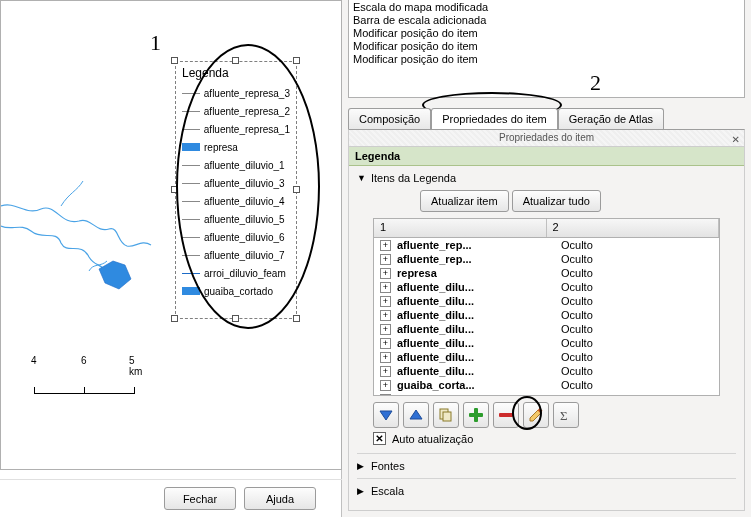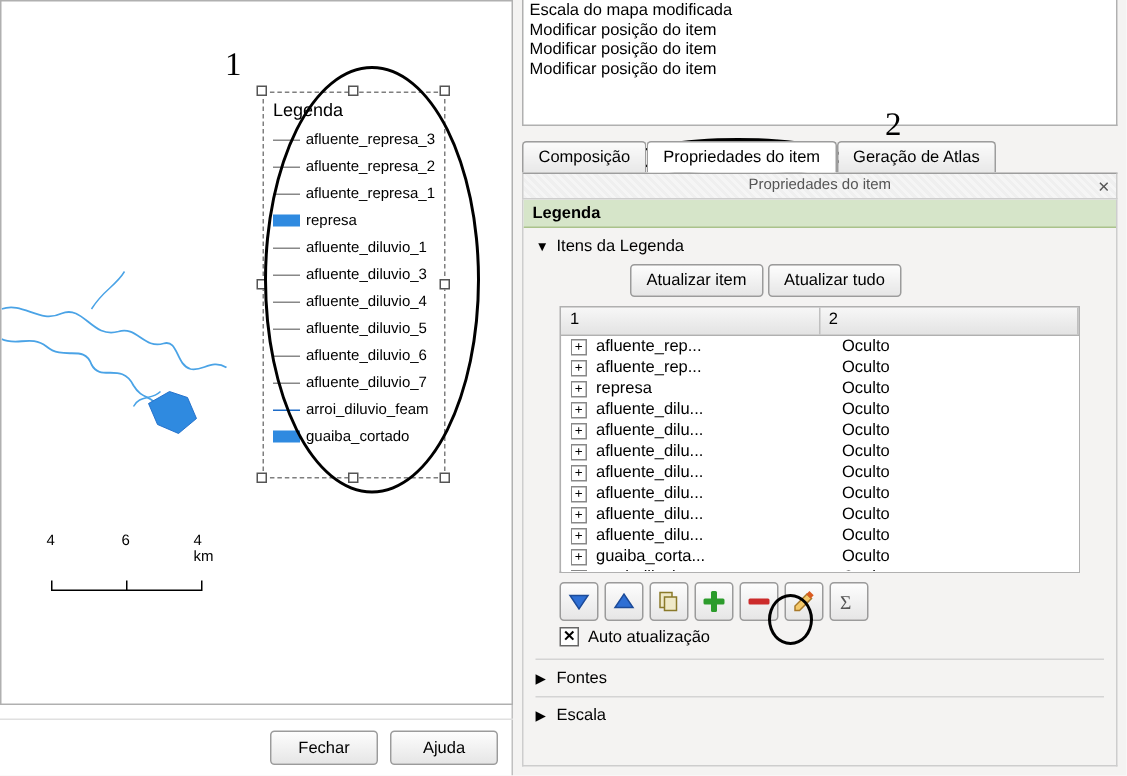--- a/index.html
+++ b/index.html
@@ -22,26 +22,26 @@
   .legend-box .title { font-size: 12px; margin-bottom: 4px; }
   .legend-box .item { display: flex; align-items: center; gap: 4px; height: 18px; }
   .legend-box .swatch-line { width: 18px; height: 0; border-top: 1px solid #888; }
   .legend-box .swatch-line.blue { border-top: 1px solid #1d6bc7; }
   .legend-box .swatch-rect { width: 18px; height: 8px; background: #2f8ae0; }
   .sel-handle { position: absolute; width: 7px; height: 7px; background: #fff; border: 1px solid #555; }
 
   .ann { position: absolute; font-size: 22px; font-family: serif; }
   .oval { position: absolute; border: 2px solid #000; border-radius: 50%; background: transparent; pointer-events: none; }
 
-  .bottom-buttons { position: absolute; left: 0; bottom: 0; width: 342px; height: 38px; display: flex; justify-content: flex-end; align-items: center; gap: 8px; padding: 0 10px; border-top: 1px solid #e0e0e0; }
+  .bottom-buttons { position: absolute; left: 0; bottom: 0; width: 342px; height: 38px; display: flex; justify-content: flex-end; align-items: center; gap: 8px; padding: 0 26px; border-top: 1px solid #e0e0e0; }
   .btn { min-width: 72px; height: 23px; background: linear-gradient(#fdfdfd,#e6e6e6); border: 1px solid #9b9b9b; border-radius: 3px; font-size: 11px; cursor: pointer; }
 
   
   .right-panel { flex: 1; height: 517px; background: #f4f3f2; display: flex; flex-direction: column; position: relative; }
-  .history-list { height: 84px; margin: 0 6px 0 6px; background: #fff; border: 1px solid #b0b0b0; overflow-y: scroll; padding: 1px 4px; font-size: 11px; border-top: none; }
+  .history-list { height: 98px; margin: 0 6px 0 6px; background: #fff; border: 1px solid #b0b0b0; overflow-y: scroll; padding: 1px 4px; font-size: 11px; border-top: none; }
   .history-list div { line-height: 13px; white-space: nowrap; }
 
   .tabs { margin: 10px 6px 0 6px; display: flex; gap: 0; font-size: 11px; position: relative; }
   .tab { padding: 4px 10px; background: linear-gradient(#fbfbfb,#e8e8e8); border: 1px solid #9d9d9d; border-bottom: none; border-radius: 3px 3px 0 0; cursor: pointer; }
   .tab.active { background: #fff; position: relative; z-index: 2; }
 
   .prop-bar { margin: 0 6px; height: 18px; background: #f4f3f2; border: 1px solid #cdcdcd; border-top: 1px solid #9d9d9d; font-size: 10px; text-align: center; line-height: 16px; color: #555; background-image: repeating-linear-gradient(45deg,#efefef 0 2px,#f5f5f5 2px 4px); position:relative;}
   .prop-bar .closex { position:absolute; right:4px; top:2px; font-size:10px; cursor:pointer;}
   .prop-scroll { margin: 0 6px 6px 6px; flex: 1; border: 1px solid #cdcdcd; border-top: none; background: #f4f3f2; overflow-y: scroll; }
   .section-title { background: #d6e5c9; padding: 3px 6px; font-weight: bold; font-size: 11px; border-bottom: 1px solid #aac28b; }
@@ -49,21 +49,21 @@
   .disclosure { display: flex; align-items: center; gap: 4px; font-size: 11px; cursor: pointer; padding: 2px 0; }
   .disclosure .tri { font-size: 9px; display:inline-block; width:10px; }
   .subgroup { margin: 4px 0 6px 16px; padding-left: 47px; }
   .small-btn { height: 22px; padding: 0 10px; background: linear-gradient(#fdfdfd,#e6e6e6); border: 1px solid #9b9b9b; border-radius: 3px; font-size: 11px; cursor: pointer; }
   .tree-wrap { margin: 6px 16px 4px 16px; }
   .tree-header { display: flex; background: linear-gradient(#f7f7f7,#e3e3e3); border: 1px solid #b0b0b0; height: 20px; }
   .tree-header div { flex: 1; padding: 2px 6px; border-right: 1px solid #c0c0c0; }
   .tree-body { border: 1px solid #b0b0b0; border-top: none; background: #fff; height: 158px; overflow-y: scroll; }
   .tree-row { display: flex; align-items: center; height: 14px; padding: 0 2px; }
   .tree-row .expander { width: 11px; height: 11px; border: 1px solid #888; text-align: center; line-height: 9px; font-size: 9px; margin: 0 2px 0 4px; cursor: pointer; }
-  .tree-row .c1 { flex: 1; padding-left: 4px; white-space: nowrap; overflow: hidden; text-overflow: ellipsis; }
+  .tree-row .c1 { flex: 1; padding-left: 4px; white-space: nowrap; overflow: hidden; text-overflow: ellipsis; font-weight: bold; }
   .tree-row .c2 { width: 160px; padding-left: 4px; }
 
   .toolbar-row { display: flex; gap: 4px; margin: 6px 0 4px 16px; align-items: center; }
   .icon-btn { width: 26px; height: 26px; border: 1px solid #9b9b9b; border-radius: 3px; background: linear-gradient(#fdfdfd,#e6e6e6); display: flex; align-items: center; justify-content: center; cursor: pointer; }
   .icon-btn svg { width: 16px; height: 16px; }
 
   .checkbox-row { display: flex; align-items: center; gap: 6px; margin: 2px 0 8px 16px; font-size: 11px; }
   .chk { width: 13px; height: 13px; border: 1px solid #666; background: #fff; text-align: center; line-height: 11px; font-size: 10px; font-weight: bold; }
 
 </style>
@@ -82,21 +82,21 @@
         <path d="M88,100 C92,92 100,96 106,90" stroke="#4aa3e6" stroke-width="1" fill="none"></path>
         <path d="M60,35 C68,22 76,20 82,10" stroke="#4aa3e6" stroke-width="1" fill="none"></path>
 
         <path d="M98,98 L112,90 L124,94 L130,108 L118,118 L104,112 Z" fill="#2f8ae0" stroke="#1d6bc7" stroke-width="0.6"></path>
       </svg>
 
       <div class="scale-bar">
         <div class="labels">
           <span style="left:-3px">4</span>
           <span style="left:47px">6</span>
-          <span style="left:95px">4 km</span>
+          <span style="left:95px">5 km</span>
         </div>
         <div class="ticks">
           <span style="left:0"></span>
           <span style="left:50px"></span>
           <span style="left:100px"></span>
         </div>
       </div>
 
       <div class="legend-box" id="legend-box">
         <div class="title">Legenda</div>
@@ -167,20 +167,21 @@
     <div class="bottom-buttons">
       <button class="btn">Fechar</button>
       <button class="btn">Ajuda</button>
     </div>
   </div>
 
   <div class="right-panel">
 
     <div class="history-list" id="history-list">
         <div>Escala do mapa modificada</div>
+        <div>Barra de escala adicionada</div>
         <div>Modificar posição do item</div>
         <div>Modificar posição do item</div>
         <div>Modificar posição do item</div>
       </div>
 
     <div class="ann" style="position:absolute; left:248px; top:70px;">2</div>
     <div class="oval" style="position:absolute; left:80px; top:92px; width:140px; height:26px;"></div>
 
     <div class="tabs">
       <div class="tab">Composição</div>

